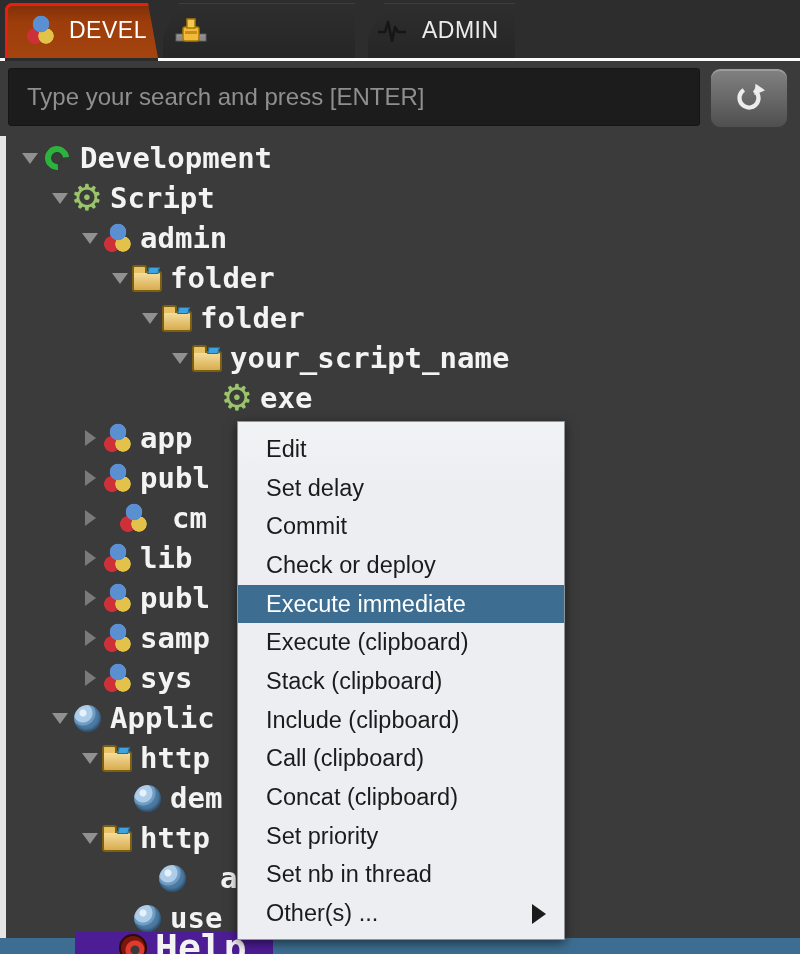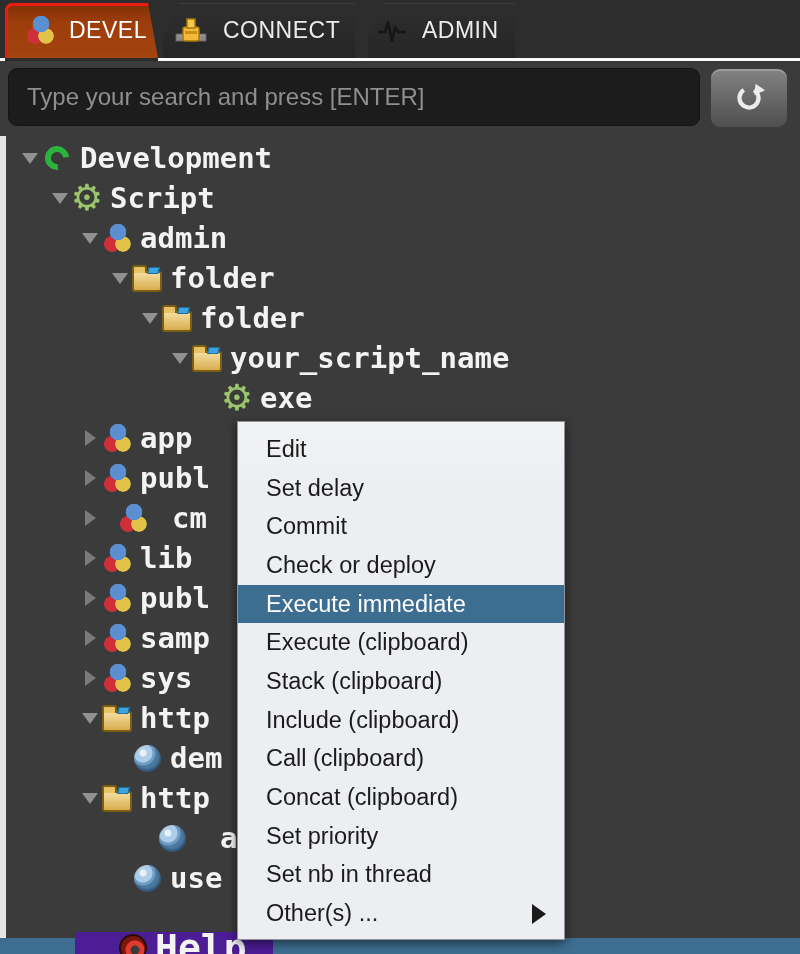--- a/index.html
+++ b/index.html
@@ -27,21 +27,21 @@
 
   
   .tricircle{background:
       radial-gradient(circle at 16px 9px,#5a90d2 0 8px,rgba(0,0,0,0) 8.6px),
       radial-gradient(circle at 21px 21px,#e2c248 0 7.4px,rgba(0,0,0,0) 8px),
       radial-gradient(circle at 10px 21px,#cd3038 0 7.6px,rgba(0,0,0,0) 8.2px);}
 
   
   .search-row{position:absolute;left:0;top:61px;width:800px;height:75px;background:#3b3b3b;}
   .search-input{position:absolute;left:8px;top:7px;width:692px;height:58px;background:#1c1c1c;
-      border:1px solid #151515;border-radius:9px;color:#d8d8d8;font-size:24px;padding:0 18px;
+      border:1px solid #151515;border-radius:3px;color:#d8d8d8;font-size:24px;padding:0 18px;
       font-family:"Liberation Sans",sans-serif;outline:none;}
   .search-input::placeholder{color:#8f8f8f;}
   .refresh-btn{position:absolute;left:709px;top:6px;width:80px;height:62px;border-radius:11px;
       background:linear-gradient(180deg,#828282,#4f4f4f);border:2px solid #3c3c3c;
       box-shadow:inset 0 2px 0 rgba(255,255,255,.22);display:flex;align-items:center;justify-content:center;
       padding:0;cursor:pointer;}
 
   
   .tree{position:absolute;left:0;top:136px;width:800px;height:802px;background:#3b3b3b;
         border-left:6px solid #e5e5e5;overflow:hidden;}
@@ -106,21 +106,20 @@
       <span class="tab-icon">
         <svg width="32" height="32" viewBox="0 0 32 32">
           <rect x="1" y="19" width="7" height="7" fill="#9a9a9a" stroke="#5c5c5c"></rect>
           <rect x="24" y="19" width="7" height="7" fill="#9a9a9a" stroke="#5c5c5c"></rect>
           <rect x="2" y="21" width="28" height="4" fill="#8b8b8b"></rect>
           <rect x="8" y="12" width="16" height="14" rx="2" fill="#f2b93a" stroke="#a87908" stroke-width="1.5"></rect>
           <rect x="12" y="4" width="8" height="9" fill="#f5c94f" stroke="#a87908" stroke-width="1.5"></rect>
           <rect x="10" y="16" width="12" height="3" fill="#c98f12"></rect>
         </svg>
       </span>
-      <span>CONNECT</span>
     </div>
     <div class="tab tab-inactive tab-admin">
       <span class="tab-icon">
         <svg width="32" height="32" viewBox="0 0 32 32">
           <polyline points="2,17 9,17 12,7 16,26 19,12 22,17 30,17" fill="none" stroke="#161616" stroke-width="2.6" stroke-linejoin="round"></polyline>
         </svg>
       </span>
       <span>ADMIN</span>
     </div>
   </div>
@@ -253,20 +252,29 @@
       </div>
       <div class="tree-row" style="padding-left: 72px;">
         <span class="twisty">
           <span class="tw-right"></span>
         </span>
         <span class="ticon">
           <span class="tricircle" style="display: block; width: 30px; height: 30px;"></span>
         </span>
         <span class="tlabel">sys</span>
       </div>
+      <div class="tree-row" style="padding-left: 42px;">
+        <span class="twisty">
+          <span class="tw-down"></span>
+        </span>
+        <span class="ticon">
+          <span class="i-globe" style="display: block;"></span>
+        </span>
+        <span class="tlabel">Applic</span>
+      </div>
       <div class="tree-row" style="padding-left: 72px;">
         <span class="twisty">
           <span class="tw-down"></span>
         </span>
         <span class="ticon">
           <span class="i-folder" style="display: block;"></span>
         </span>
         <span class="tlabel">http</span>
       </div>
       <div class="tree-row" style="padding-left: 102px;">

